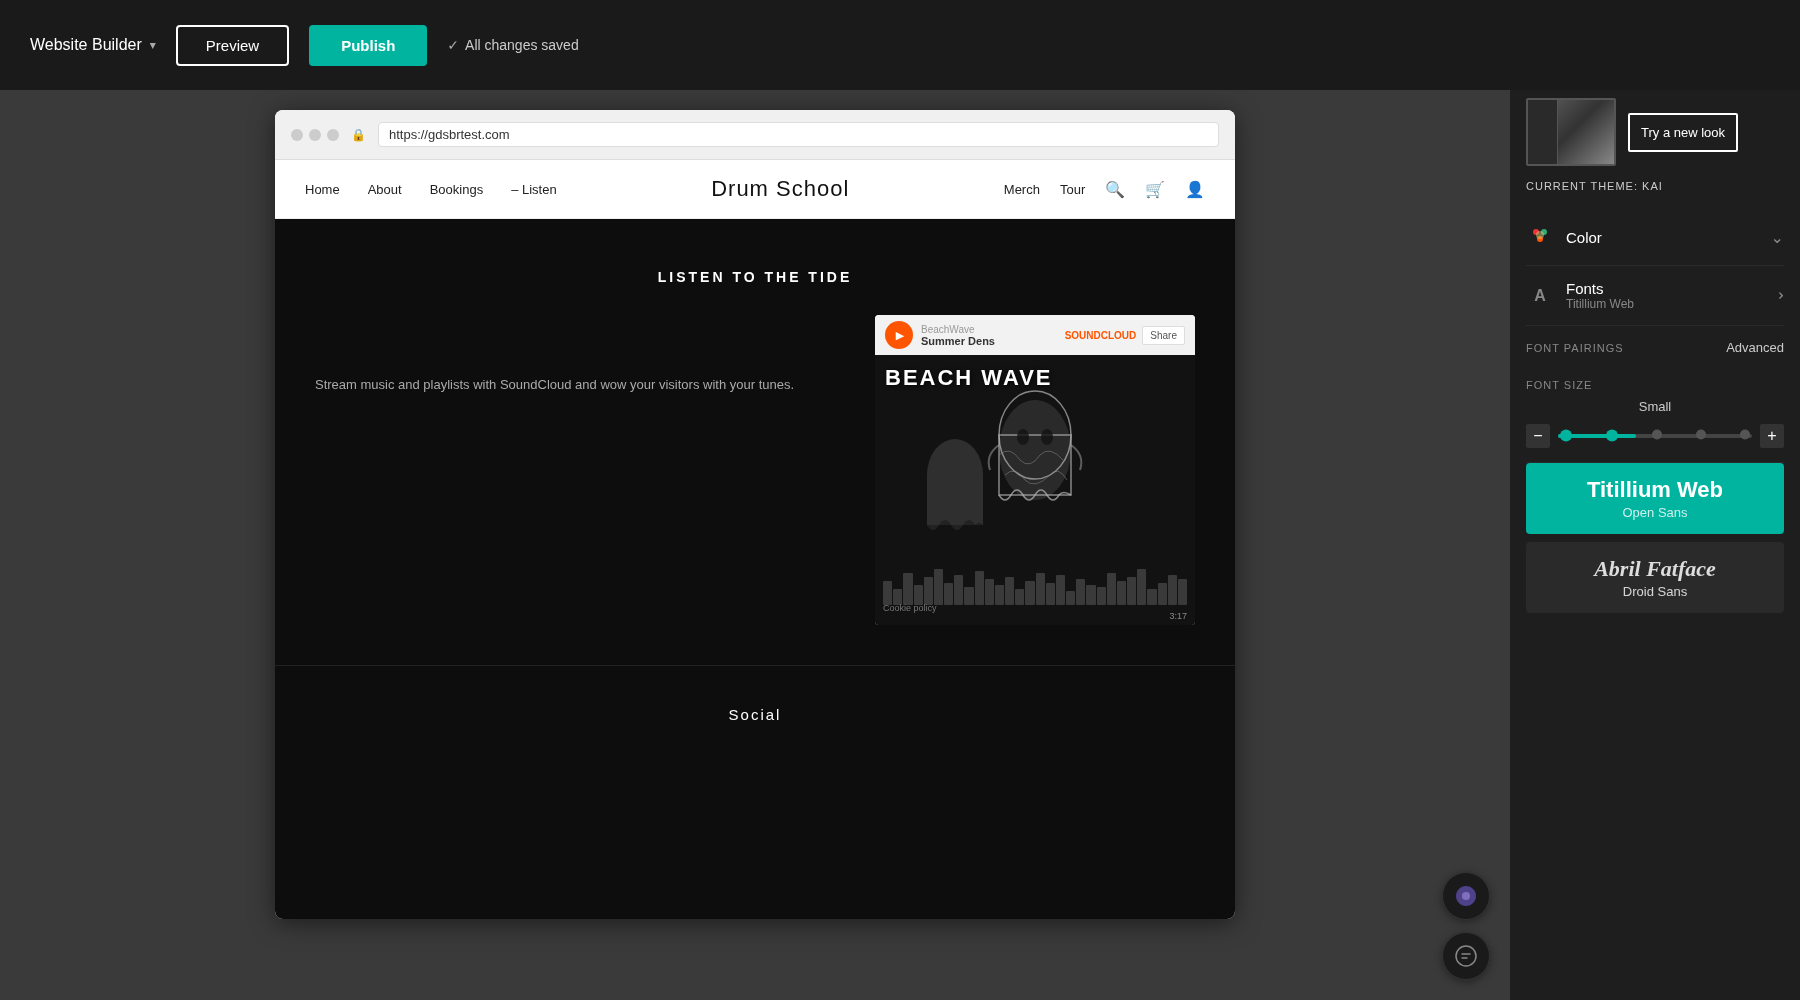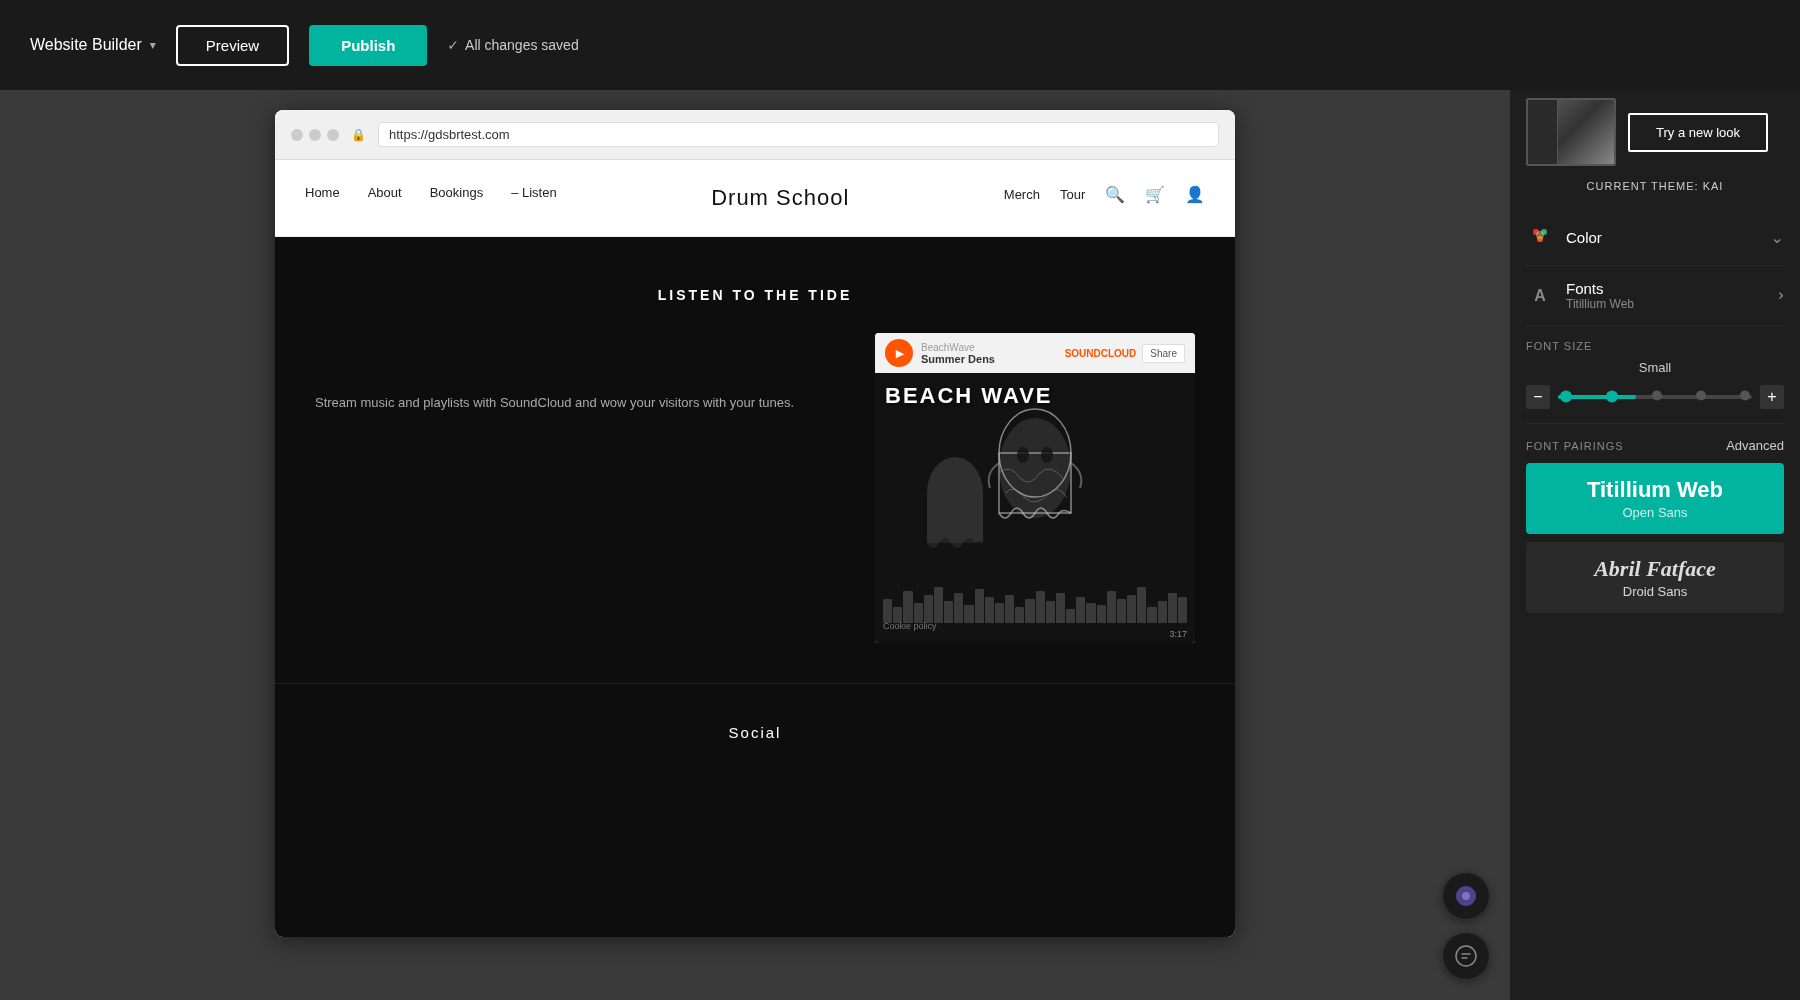--- a/index.html
+++ b/index.html
@@ -142,33 +142,32 @@
       position: absolute;
       top: 0; left: 0;
       width: 30px; height: 100%;
       background: #2a2a2a;
       border-right: 1px solid #555;
     }
     #try-new-look-btn {
       border: 2px solid #fff;
       background: transparent;
       color: #fff;
-      padding: 10px 26px;
+      padding: 10px 11px;
       font-size: 13px;
       cursor: pointer;
       border-radius: 2px;
       white-space: nowrap;
     }
 
     #current-theme-label {
       font-size: 11px;
       color: #888;
       letter-spacing: 1px;
       margin-bottom: 18px;
-      text-align: center;
     }
     #current-theme-label span {
       color: #ccc;
     }
 
     
     .section-row {
       display: flex;
       align-items: center;
       padding: 14px 0;
@@ -370,23 +369,23 @@
       border: 1px solid #ddd;
       border-radius: 4px;
       padding: 4px 10px;
       font-size: 13px;
       color: #333;
     }
 
     
     #site-nav {
       background: #fff;
-      padding: 25px 30px;
-      display: flex;
-      align-items: flex-start;
+      padding: 16px 30px;
+      display: flex;
+      align-items: center;
       border-bottom: 1px solid #eee;
     }
     #nav-left {
       display: flex;
       gap: 28px;
       align-items: center;
     }
     #nav-center {
       flex: 1;
       text-align: center;
@@ -824,44 +823,44 @@
 
     <div class="section-row">
       <span class="section-icon" style="font-size:16px;color:#888;font-weight:700;">A</span>
       <div class="section-info">
         <div class="section-title">Fonts</div>
         <div class="section-sub">Titillium Web</div>
       </div>
       <span class="section-arrow" style="transform:rotate(-90deg);display:inline-block;">⌄</span>
     </div>
 
+    <div id="font-pairings-header">
+      <span id="font-pairings-label">FONT PAIRINGS</span>
+      <button id="advanced-btn">Advanced</button>
+    </div>
+
     <div id="font-size-section">
       <div id="font-size-label">FONT SIZE</div>
       <div id="font-size-value">Small</div>
       <div id="font-size-slider">
         <button class="minus-btn">−</button>
         <div id="slider-track">
           <div id="slider-fill"></div>
           <div id="slider-dots">
             <div class="slider-dot active"></div>
             <div class="slider-dot active"></div>
             <div class="slider-dot"></div>
             <div class="slider-dot"></div>
             <div class="slider-dot"></div>
           </div>
         </div>
         <button class="plus-btn">+</button>
       </div>
     </div>
 
-    <div id="font-pairings-header">
-      <span id="font-pairings-label">FONT PAIRINGS</span>
-      <button id="advanced-btn">Advanced</button>
-    </div>
-
     <div class="font-pair-card active">
       <div class="pair-title">Titillium Web</div>
       <div class="pair-sub">Open Sans</div>
     </div>
 
     <div class="font-pair-card inactive">
       <div class="pair-title">Abril Fatface</div>
       <div class="pair-sub">Droid Sans</div>
     </div>
 

